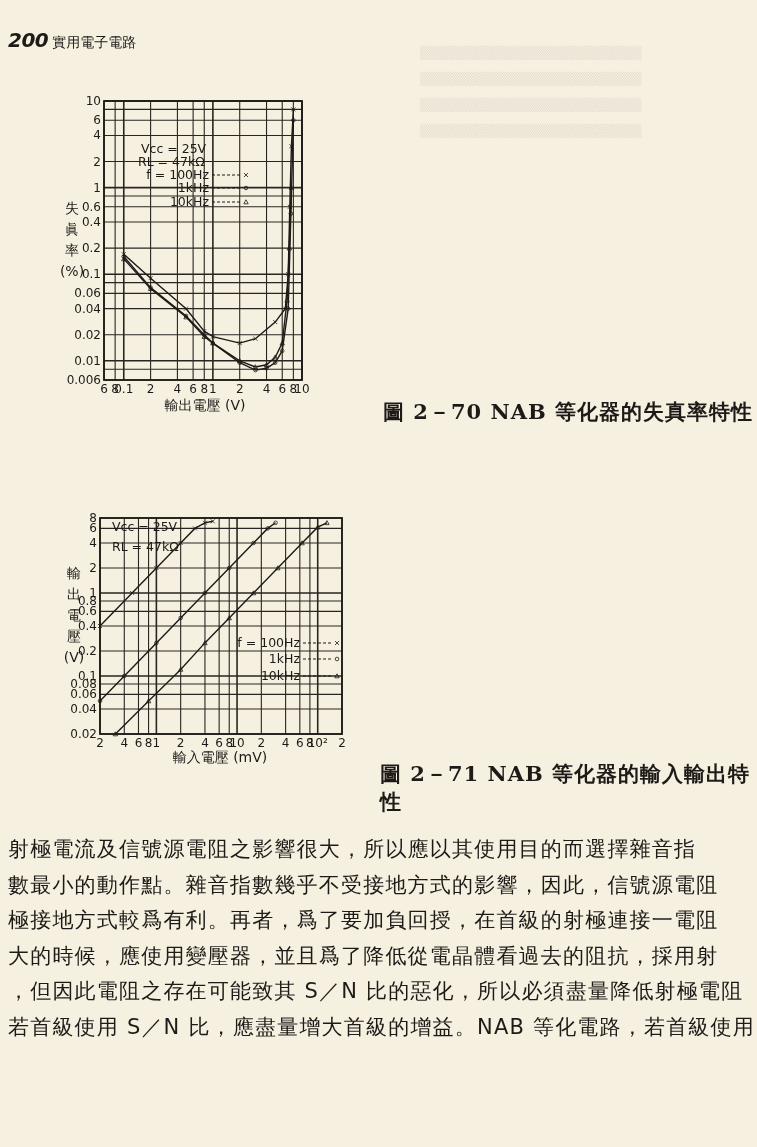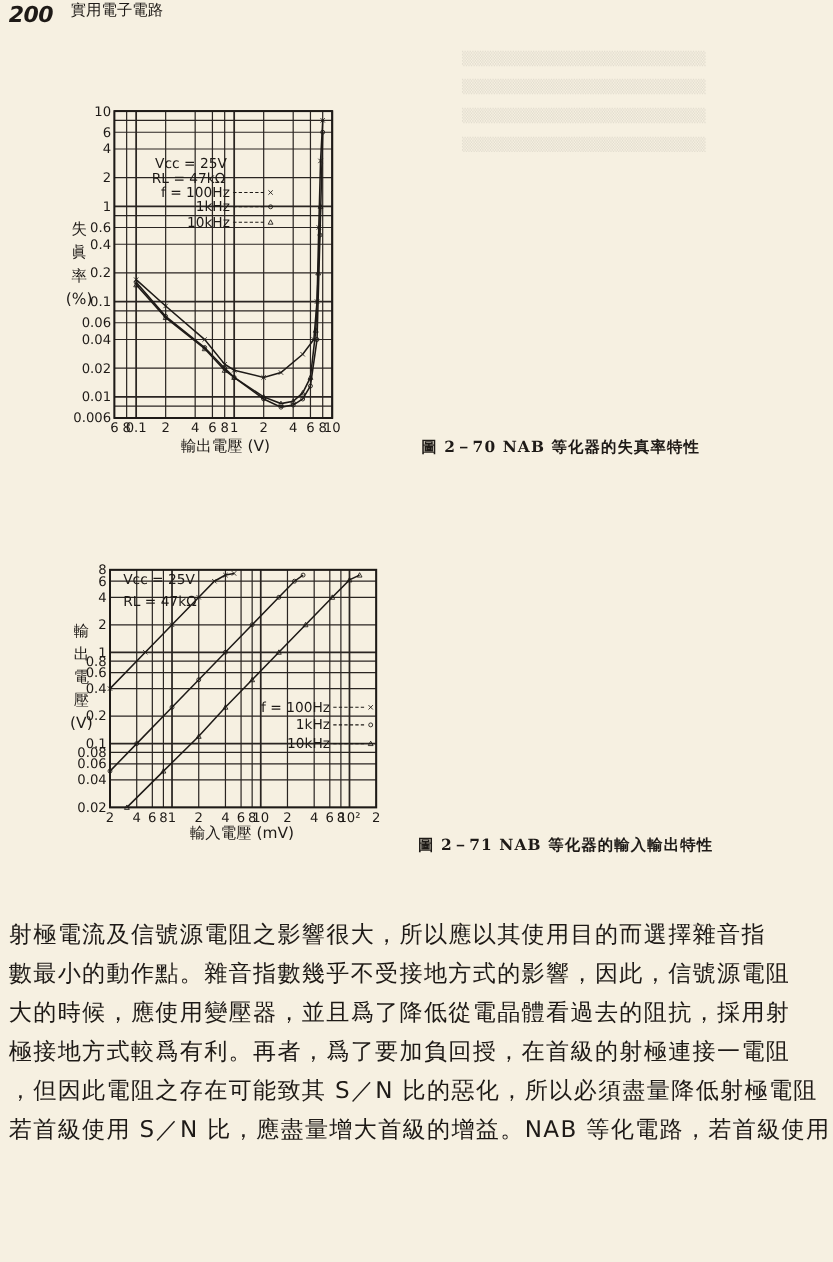--- a/index.html
+++ b/index.html
@@ -3,26 +3,26 @@
 <meta charset="utf-8">
 <style>
   html, body { margin: 0; padding: 0; }
   body {
     width: 757px; height: 1147px; overflow: hidden;
     background: #f6f0e1;
     font-family: "DejaVu Serif", "Liberation Serif", serif;
     color: #1e1a17;
     position: relative;
   }
-  .page-header { position: absolute; left: 8px; top: 1px; display: flex; align-items: flex-start; gap: 16px; }
+  .page-header { position: absolute; left: 8px; top: 28px; display: flex; align-items: flex-end; gap: 4px; }
   .page-number { font-family: "DejaVu Sans", "Liberation Sans", sans-serif; font-weight: bold; font-style: italic; font-size: 20px; letter-spacing: -0.5px; }
   .book-title { font-family: "DejaVu Sans", "Liberation Sans", sans-serif; font-size: 14px; }
   .bleed { position: absolute; opacity: 0.09; color: #333; font-size: 12px; line-height: 26px; }
   svg.chart { position: absolute; left: 0; top: 0; overflow: visible; }
-  .caption { position: absolute; font-size: 14px; font-weight: bold; letter-spacing: 1px; }
+  .caption { position: absolute; font-size: 21px; font-weight: bold; letter-spacing: 1px; }
   .body-text {
     position: absolute; left: 8px; top: 832px; width: 745px;
     font-family: "DejaVu Sans", "Liberation Sans", sans-serif;
     font-size: 21px; line-height: 35.5px; letter-spacing: 1.2px;
   }
   .body-text p { margin: 0; white-space: nowrap; }
   .ax-text { font-family: "DejaVu Sans", "Liberation Sans", sans-serif; font-size: 12px; fill: #1e1a17; }
   .ax-label { font-family: "DejaVu Sans", "Liberation Sans", sans-serif; font-size: 14px; fill: #1e1a17; }
   .legend-text { font-family: "DejaVu Sans", "Liberation Sans", sans-serif; font-size: 12.5px; fill: #1e1a17; }
 </style>
@@ -272,17 +272,17 @@
     <path d="M277.7990119342446,565.777694042508L279.9990119342446,569.777694042508L275.59901193424463,569.777694042508Z" stroke="#1e1a17" stroke-width="0.8" fill="none"></path>
     <path d="M302.0820982511391,540.788847021254L304.2820982511391,544.788847021254L299.8820982511391,544.788847021254Z" stroke="#1e1a17" stroke-width="0.8" fill="none"></path>
     <path d="M317.71691368310553,524.9891933077354L319.9169136831055,528.9891933077354L315.51691368310554,528.9891933077354Z" stroke="#1e1a17" stroke-width="0.8" fill="none"></path>
     <path d="M326.9083441025237,520.6139783821001L329.1083441025237,524.6139783821001L324.7083441025237,524.6139783821001Z" stroke="#1e1a17" stroke-width="0.8" fill="none"></path>
   </svg>
 <div class="caption" style="left:380px;top:760px;">圖 2－71 NAB 等化器的輸入輸出特性</div>
 
 <div class="body-text">
   <p>射極電流及信號源電阻之影響很大，所以應以其使用目的而選擇雜音指</p>
   <p>數最小的動作點。雜音指數幾乎不受接地方式的影響，因此，信號源電阻</p>
+  <p>極接地方式較爲有利。再者，爲了要加負回授，在首級的射極連接一電阻</p>
   <p>大的時候，應使用變壓器，並且爲了降低從電晶體看過去的阻抗，採用射</p>
-  <p>極接地方式較爲有利。再者，爲了要加負回授，在首級的射極連接一電阻</p>
   <p>，但因此電阻之存在可能致其 S／N 比的惡化，所以必須盡量降低射極電阻</p>
   <p>若首級使用 S／N 比，應盡量增大首級的增益。NAB 等化電路，若首級使用</p>
 </div>
 
 </body></html>

